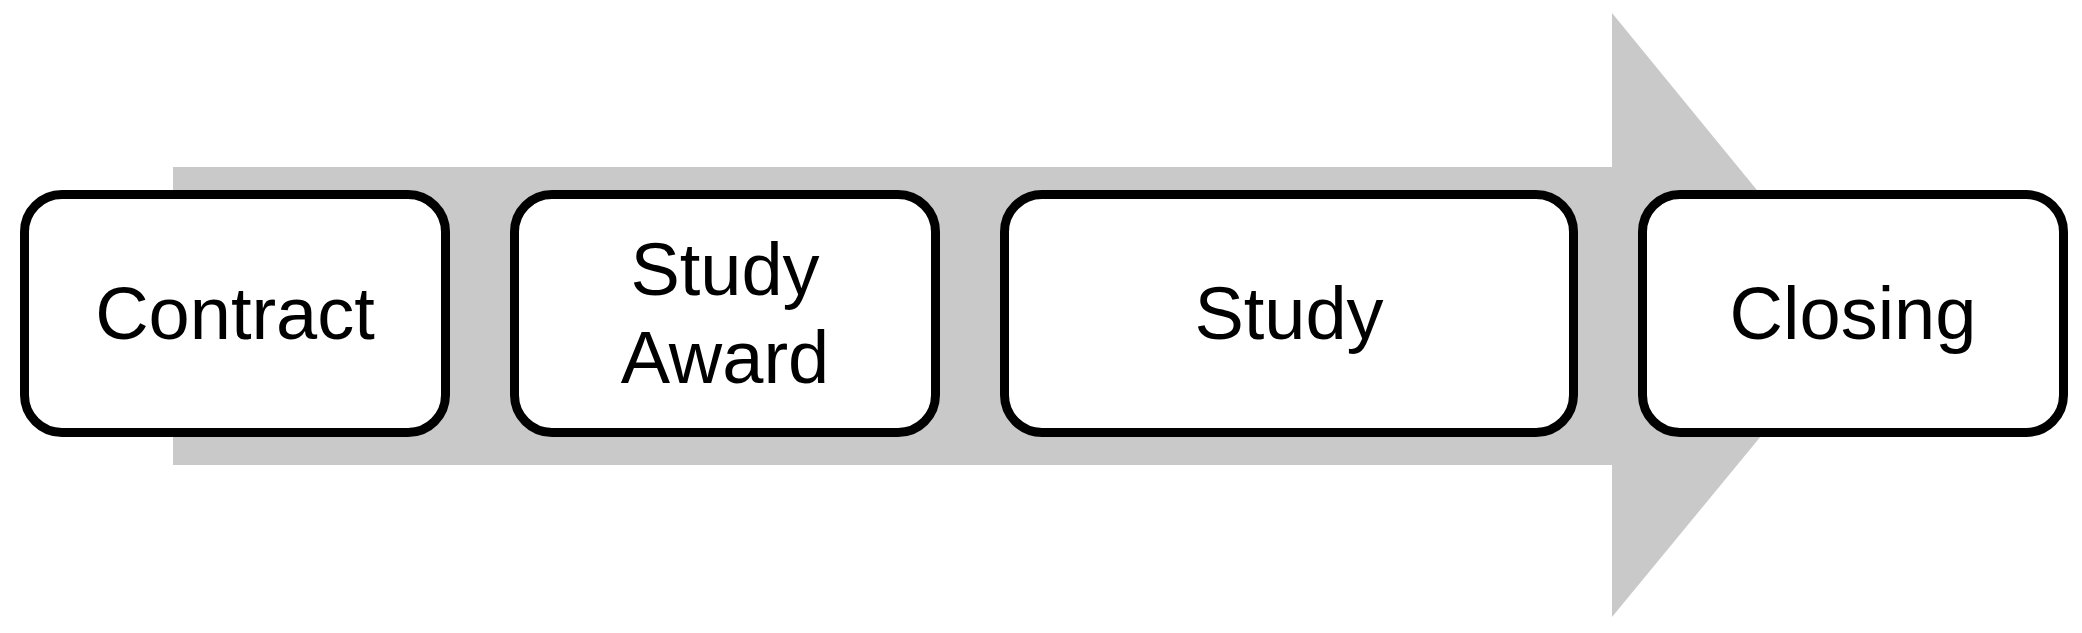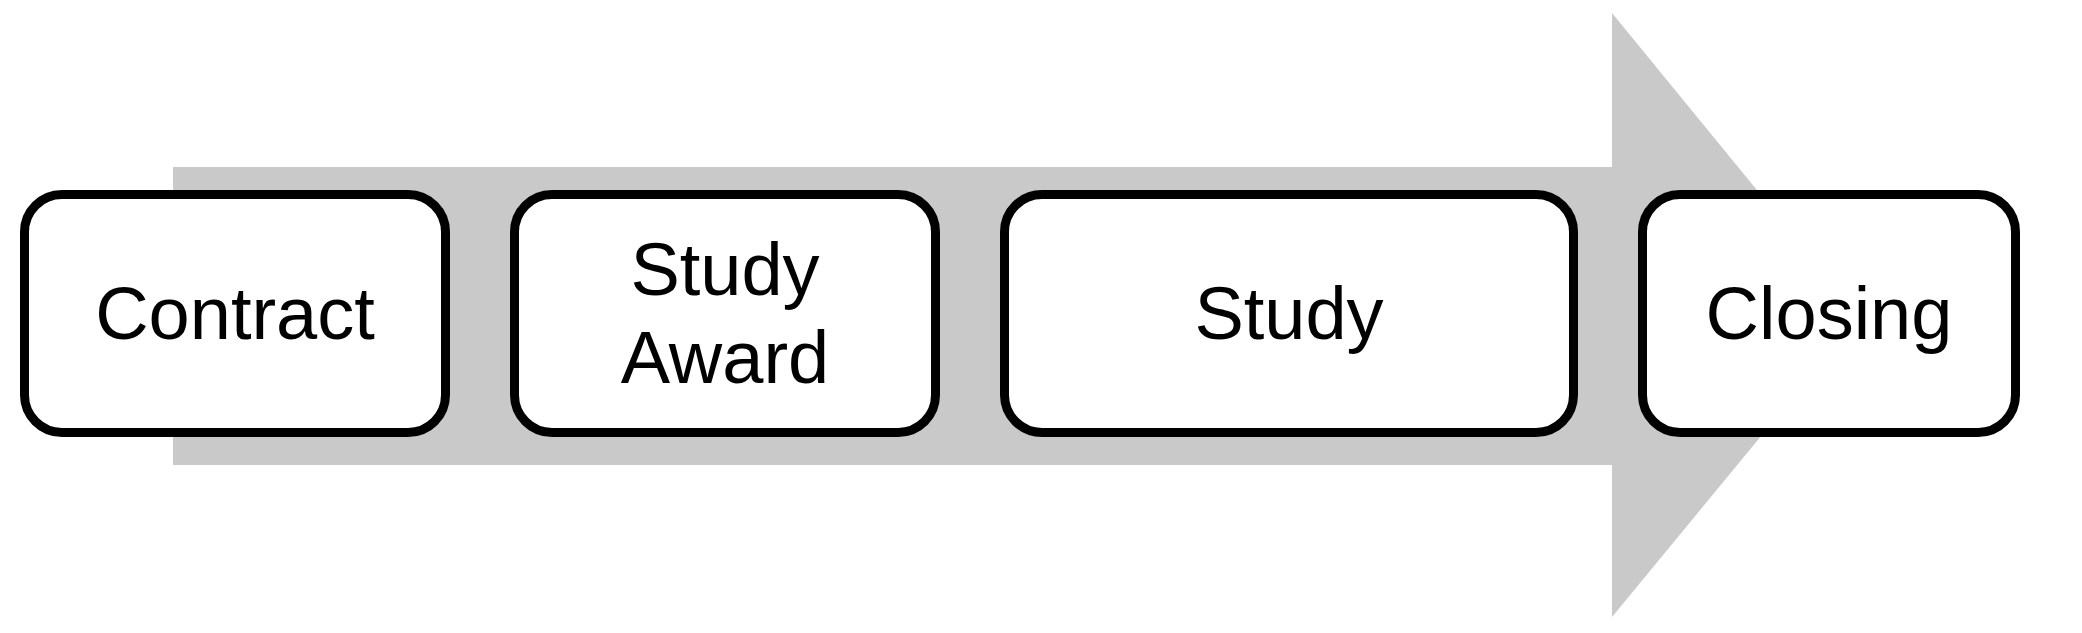--- a/index.html
+++ b/index.html
@@ -45,21 +45,21 @@
     line-height: 88px;
     font-weight: 400;
   }
   .step-box .step-line {
     display: block;
     white-space: nowrap;
   }
   .box-1 { left: 20px;   width: 430px; }
   .box-2 { left: 510px;  width: 430px; }
   .box-3 { left: 1000px; width: 578px; }
-  .box-4 { left: 1638px; width: 382px; }
+  .box-4 { left: 1638px; width: 430px; }
 </style>
 </head>
 <body>
 
 <div class="canvas">
 
   <svg class="arrow-svg" viewBox="0 0 2082 633" aria-hidden="true">
     <polygon class="arrow-shape" points="173,167 1612,167 1612,13 1860,316 1612,617 1612,465 173,465"></polygon>
   </svg>
 

